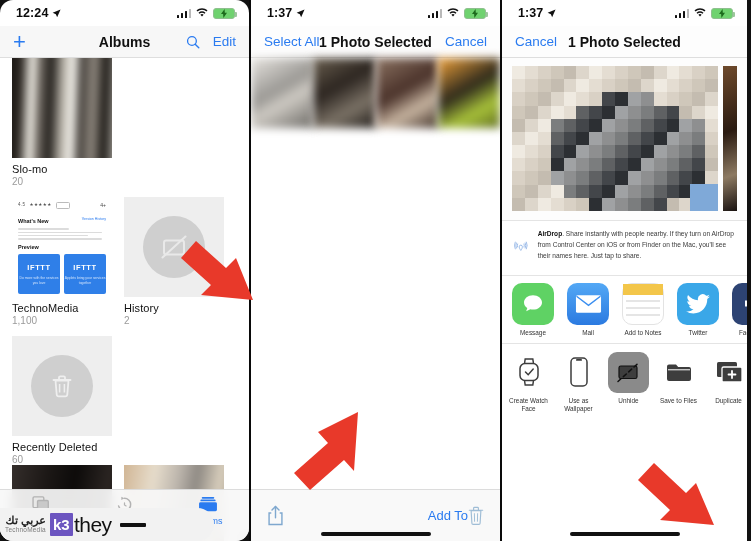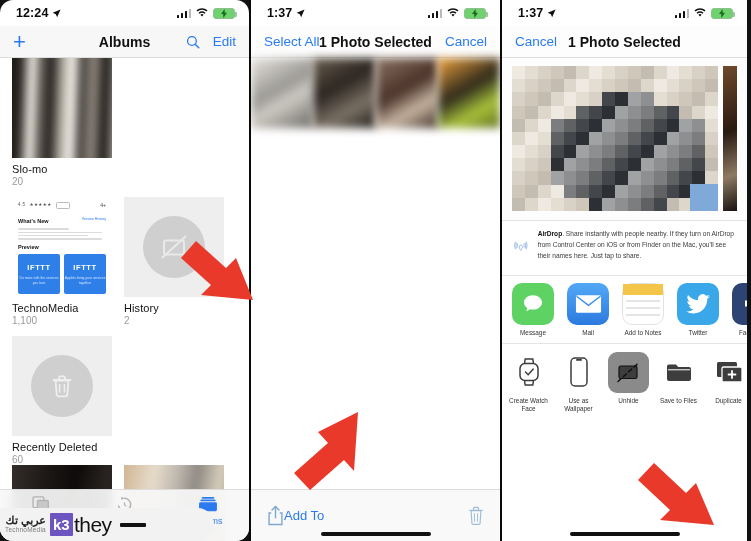--- a/index.html
+++ b/index.html
@@ -102,21 +102,21 @@
   
   .photostrip{ height:70px; display:flex; }
   .ps{ flex:1; filter:blur(4px); }
   .ps1{ background:linear-gradient(150deg,#e7e4df,#9a9894 45%,#cfcbc4 60%,#6a6864 100%);}
   .ps2{ background:linear-gradient(150deg,#6b6050,#2c2520 40%,#7c7367 70%,#1d1916);}
   .ps3{ background:linear-gradient(150deg,#8c7362,#4a322a 45%,#c9b6a2 70%,#3a2a22);}
   .ps4{ background:linear-gradient(150deg,#f0a23a,#2f2a1c 45%,#a8c23a 72%,#5e6b1e);}
   .mid-toolbar{ position:absolute; left:0; right:0; bottom:0; height:52px;
        background:#f9f9f9; border-top:1px solid #dcdcdc; display:flex; align-items:center;
        padding:0 16px; }
-  .mid-center{ flex:1; text-align:left; font-size:13px; color:#2a7bf0; }
+  .mid-center{ flex:1; text-align:right; font-size:13px; color:#2a7bf0; }
 
   
   .sheet-prev{ padding:8px 10px 9px; display:flex; gap:5px; background:#fdfdfd; }
   .mosaic{ width:206px; height:145px; background:#d8d2c8; position:relative; overflow:hidden; }
   .mosaic i{ position:absolute; display:block; }
   .prev-side{ flex:1; height:145px; background:linear-gradient(160deg,#6e4a2c,#2a1a10 45%,#8d7a62 75%,#191210); }
   .airdrop{ display:flex; gap:10px; padding:8px 12px 12px; align-items:flex-start;
             border-top:1px solid #e4e4e4; }
   .ad-text{ font-size:6.6px; line-height:1.65; color:#3a3a3a; }
   .ad-text b{ color:#111; }

